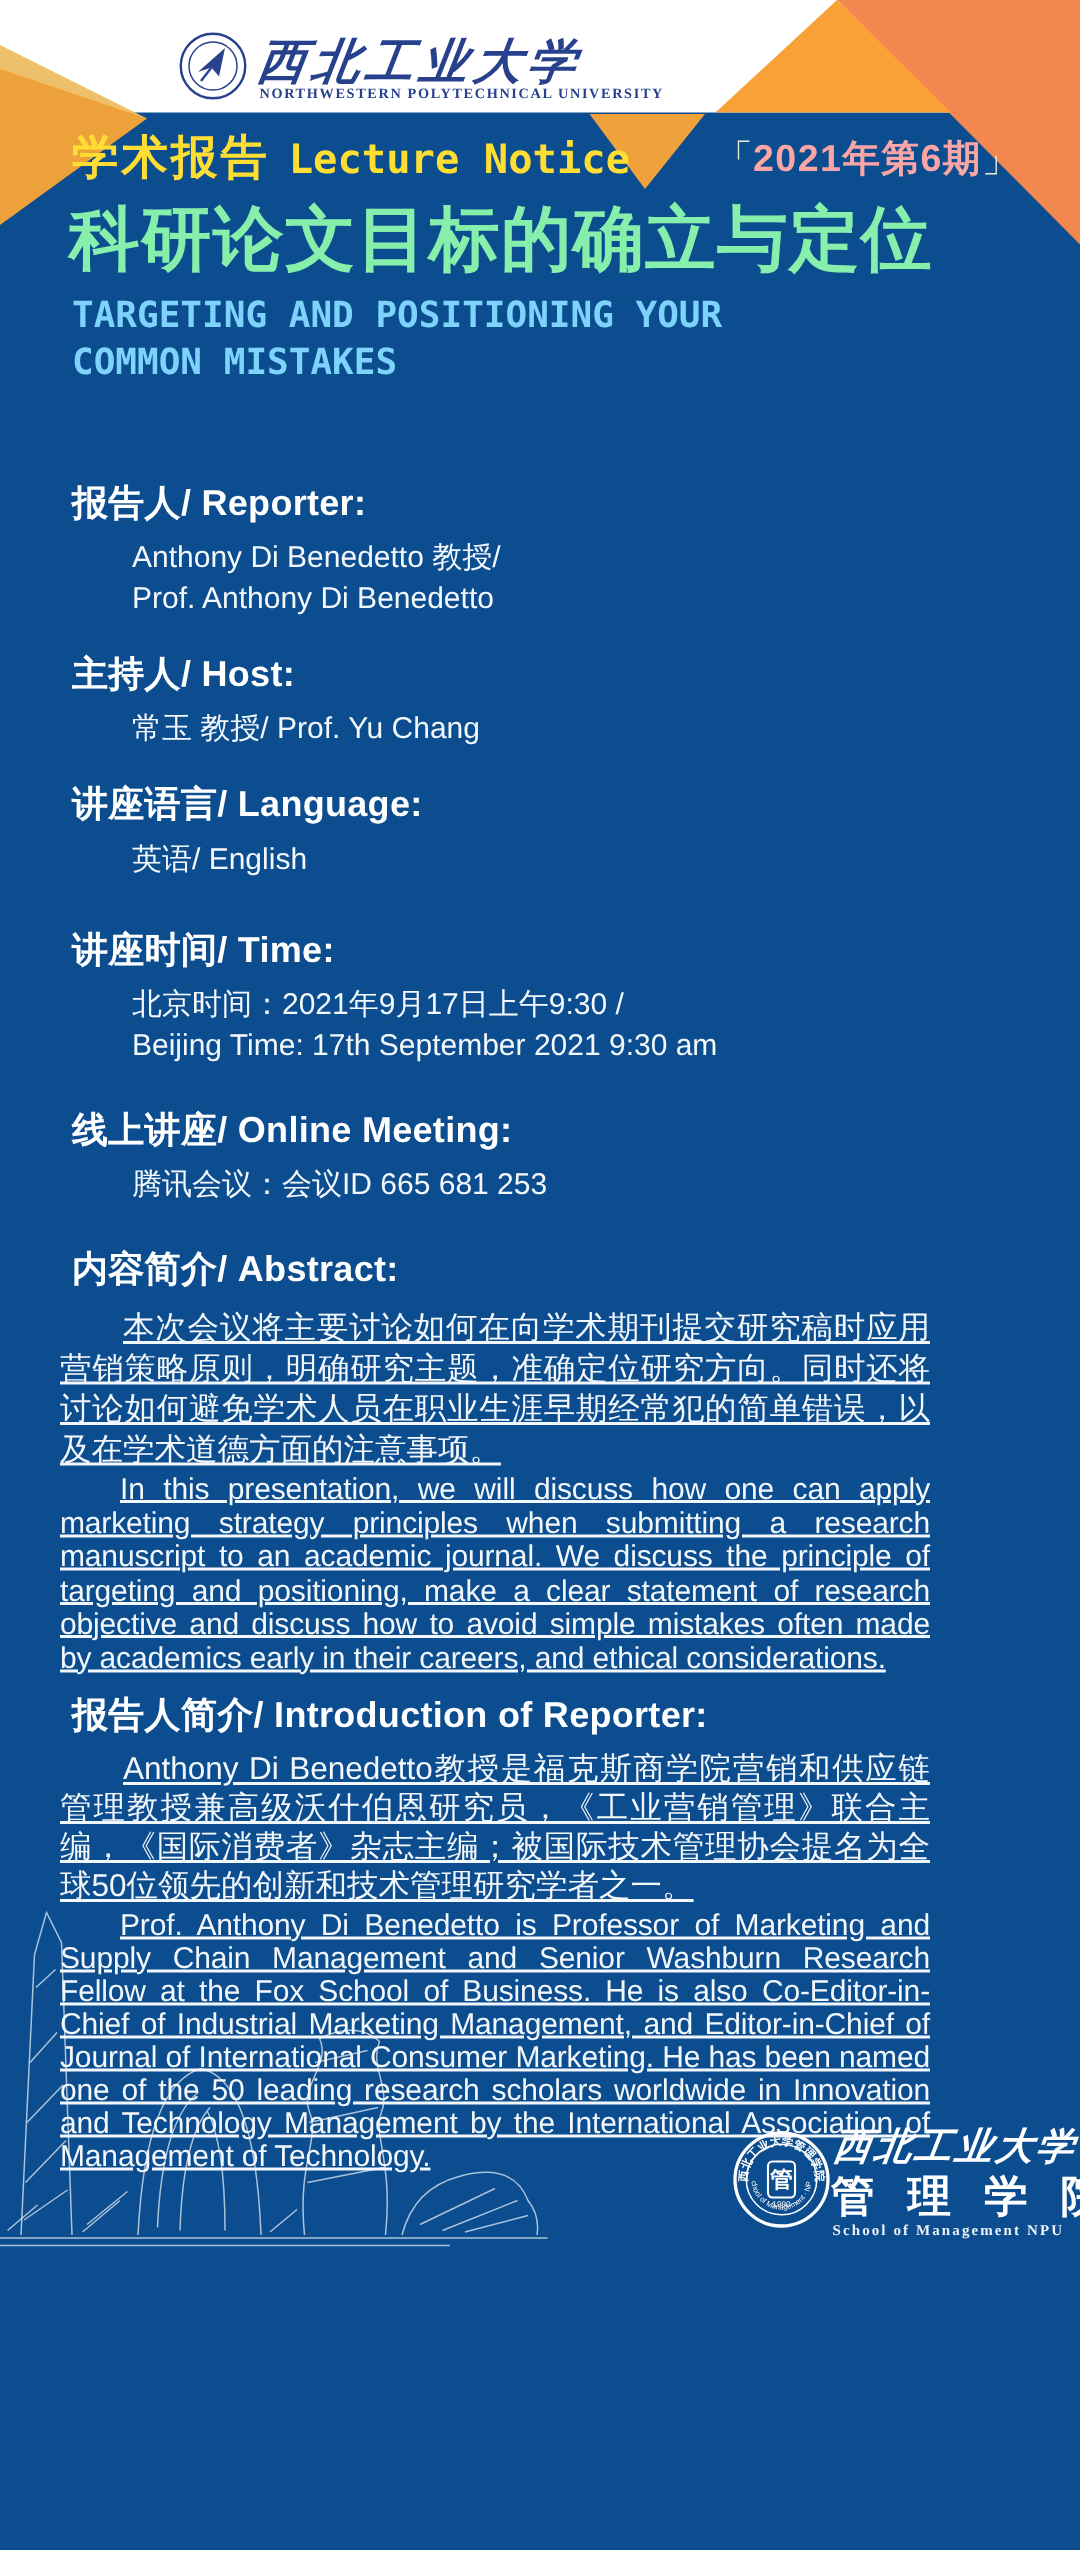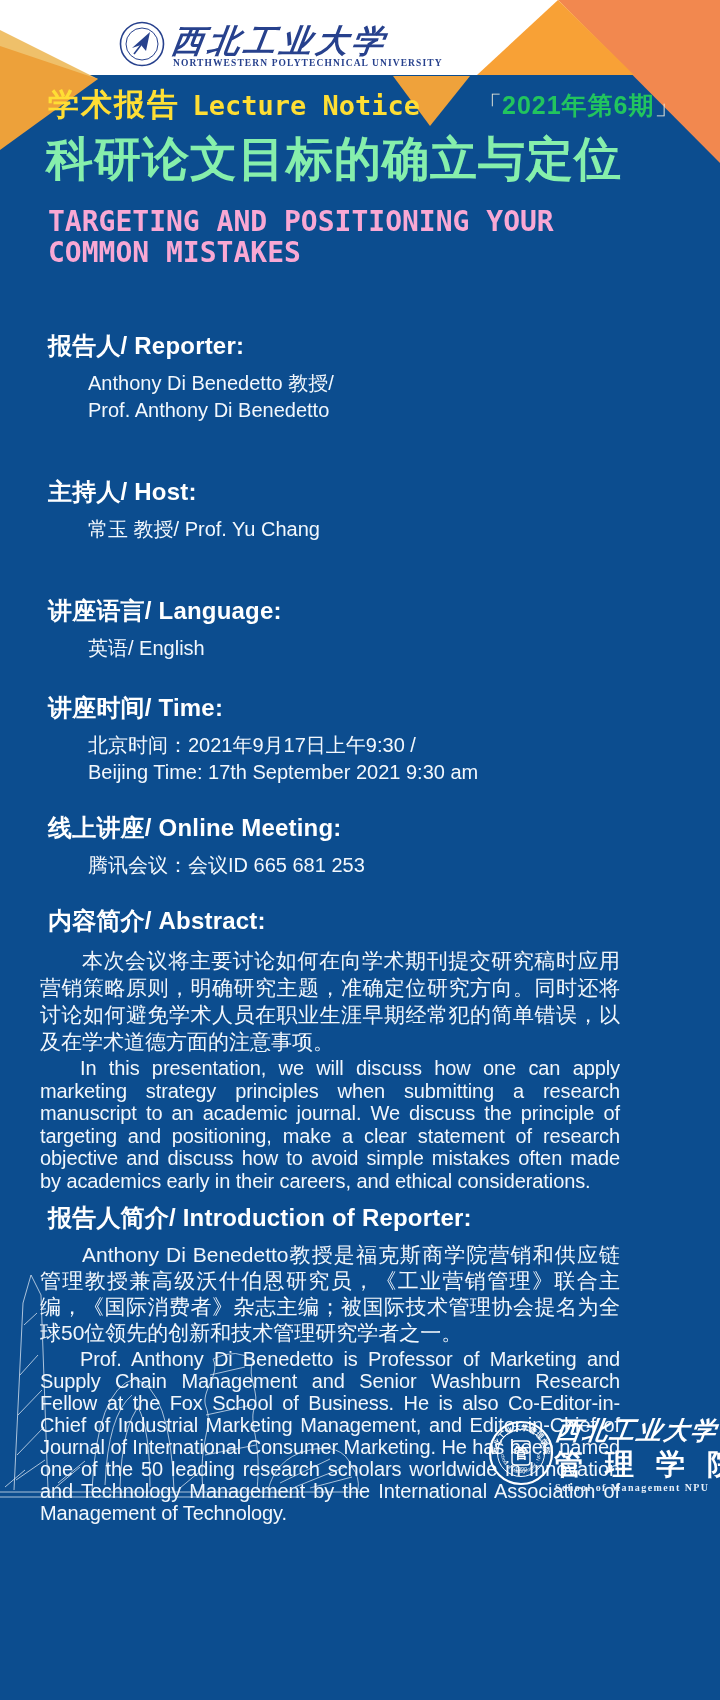--- a/index.html
+++ b/index.html
@@ -15,32 +15,32 @@
           transform:skewX(-8deg);letter-spacing:4px;font-family:"Liberation Serif",serif;font-style:italic;}
   .uni-en{position:absolute;left:173px;top:58px;font-size:9.5px;font-weight:700;color:#27418D;
           letter-spacing:1.1px;font-family:"Liberation Serif",serif;}
 
   
   .banner{position:absolute;left:48px;top:84px;z-index:3;white-space:nowrap;}
   .banner-cn{font-size:31px;font-weight:900;color:#FFDE34;letter-spacing:2px;}
   .banner-en{font-size:27px;font-weight:700;color:#FFDE34;font-family:"DejaVu Sans Mono",monospace;margin-left:8px;}
   .badge{position:absolute;left:477px;top:89px;z-index:3;white-space:nowrap;}
   .badge .bra{font-size:25px;color:#E9E9DA;font-weight:400;}
-  .badge .txt{font-size:25px;color:#22c55e;font-weight:800;letter-spacing:1px;}
+  .badge .txt{font-size:25px;color:#fca5a5;font-weight:800;letter-spacing:1px;}
 
   .title-cn{position:absolute;left:46px;top:128px;z-index:3;font-size:47px;font-weight:900;color:#86efac;letter-spacing:1px;}
-  .title-en{position:absolute;left:48px;top:206px;z-index:3;font-size:28px;font-weight:700;color:#f9a8d4;
+  .title-en{position:absolute;left:48px;top:195px;z-index:3;font-size:24px;font-weight:700;color:#7dd3fc;
             font-family:"DejaVu Sans Mono",monospace;line-height:31px;letter-spacing:0px;}
 
   
-  .main{position:absolute;left:0;top:330px;width:648px;z-index:3;}
+  .main{position:absolute;left:0;top:319px;width:648px;z-index:3;}
   h2{margin:0 0 8px 48px;font-size:24px;font-weight:800;color:#FFFFFF;letter-spacing:0.2px;}
   .ln{margin:0 0 0 88px;font-size:20px;line-height:27px;color:#F3F8FD;}
-  .mt{margin-top:52px;}
-  .para{margin:0 28px 0 40px;text-align:justify;text-indent:2em;color:#F2F7FC;}
+  .mt{margin-top:20px;}
+  .para{margin:0 28px 0 40px;text-align:justify;text-indent:2em;color:#F2F7FC;text-decoration:underline;}
   .pcn{font-size:21px;line-height:27px;}
   .pen{font-size:20px;line-height:22.5px;letter-spacing:-0.1px;}
 
   
   .foot{position:absolute;left:488px;top:1414px;z-index:3;width:232px;}
   .foot-seal{position:absolute;left:0;top:6px;}
   .foot-cn{position:absolute;left:68px;top:0px;font-size:25px;font-weight:900;color:#FFFFFF;
            font-family:"Liberation Serif",serif;font-style:italic;transform:skewX(-8deg);letter-spacing:2px;white-space:nowrap;}
   .foot-school{position:absolute;left:66px;top:31px;font-size:29px;font-weight:900;color:#FFFFFF;letter-spacing:7px;white-space:nowrap;}
   .foot-en{position:absolute;left:67px;top:68px;font-size:10px;font-weight:700;color:#E9F1FA;letter-spacing:1.4px;white-space:nowrap;

